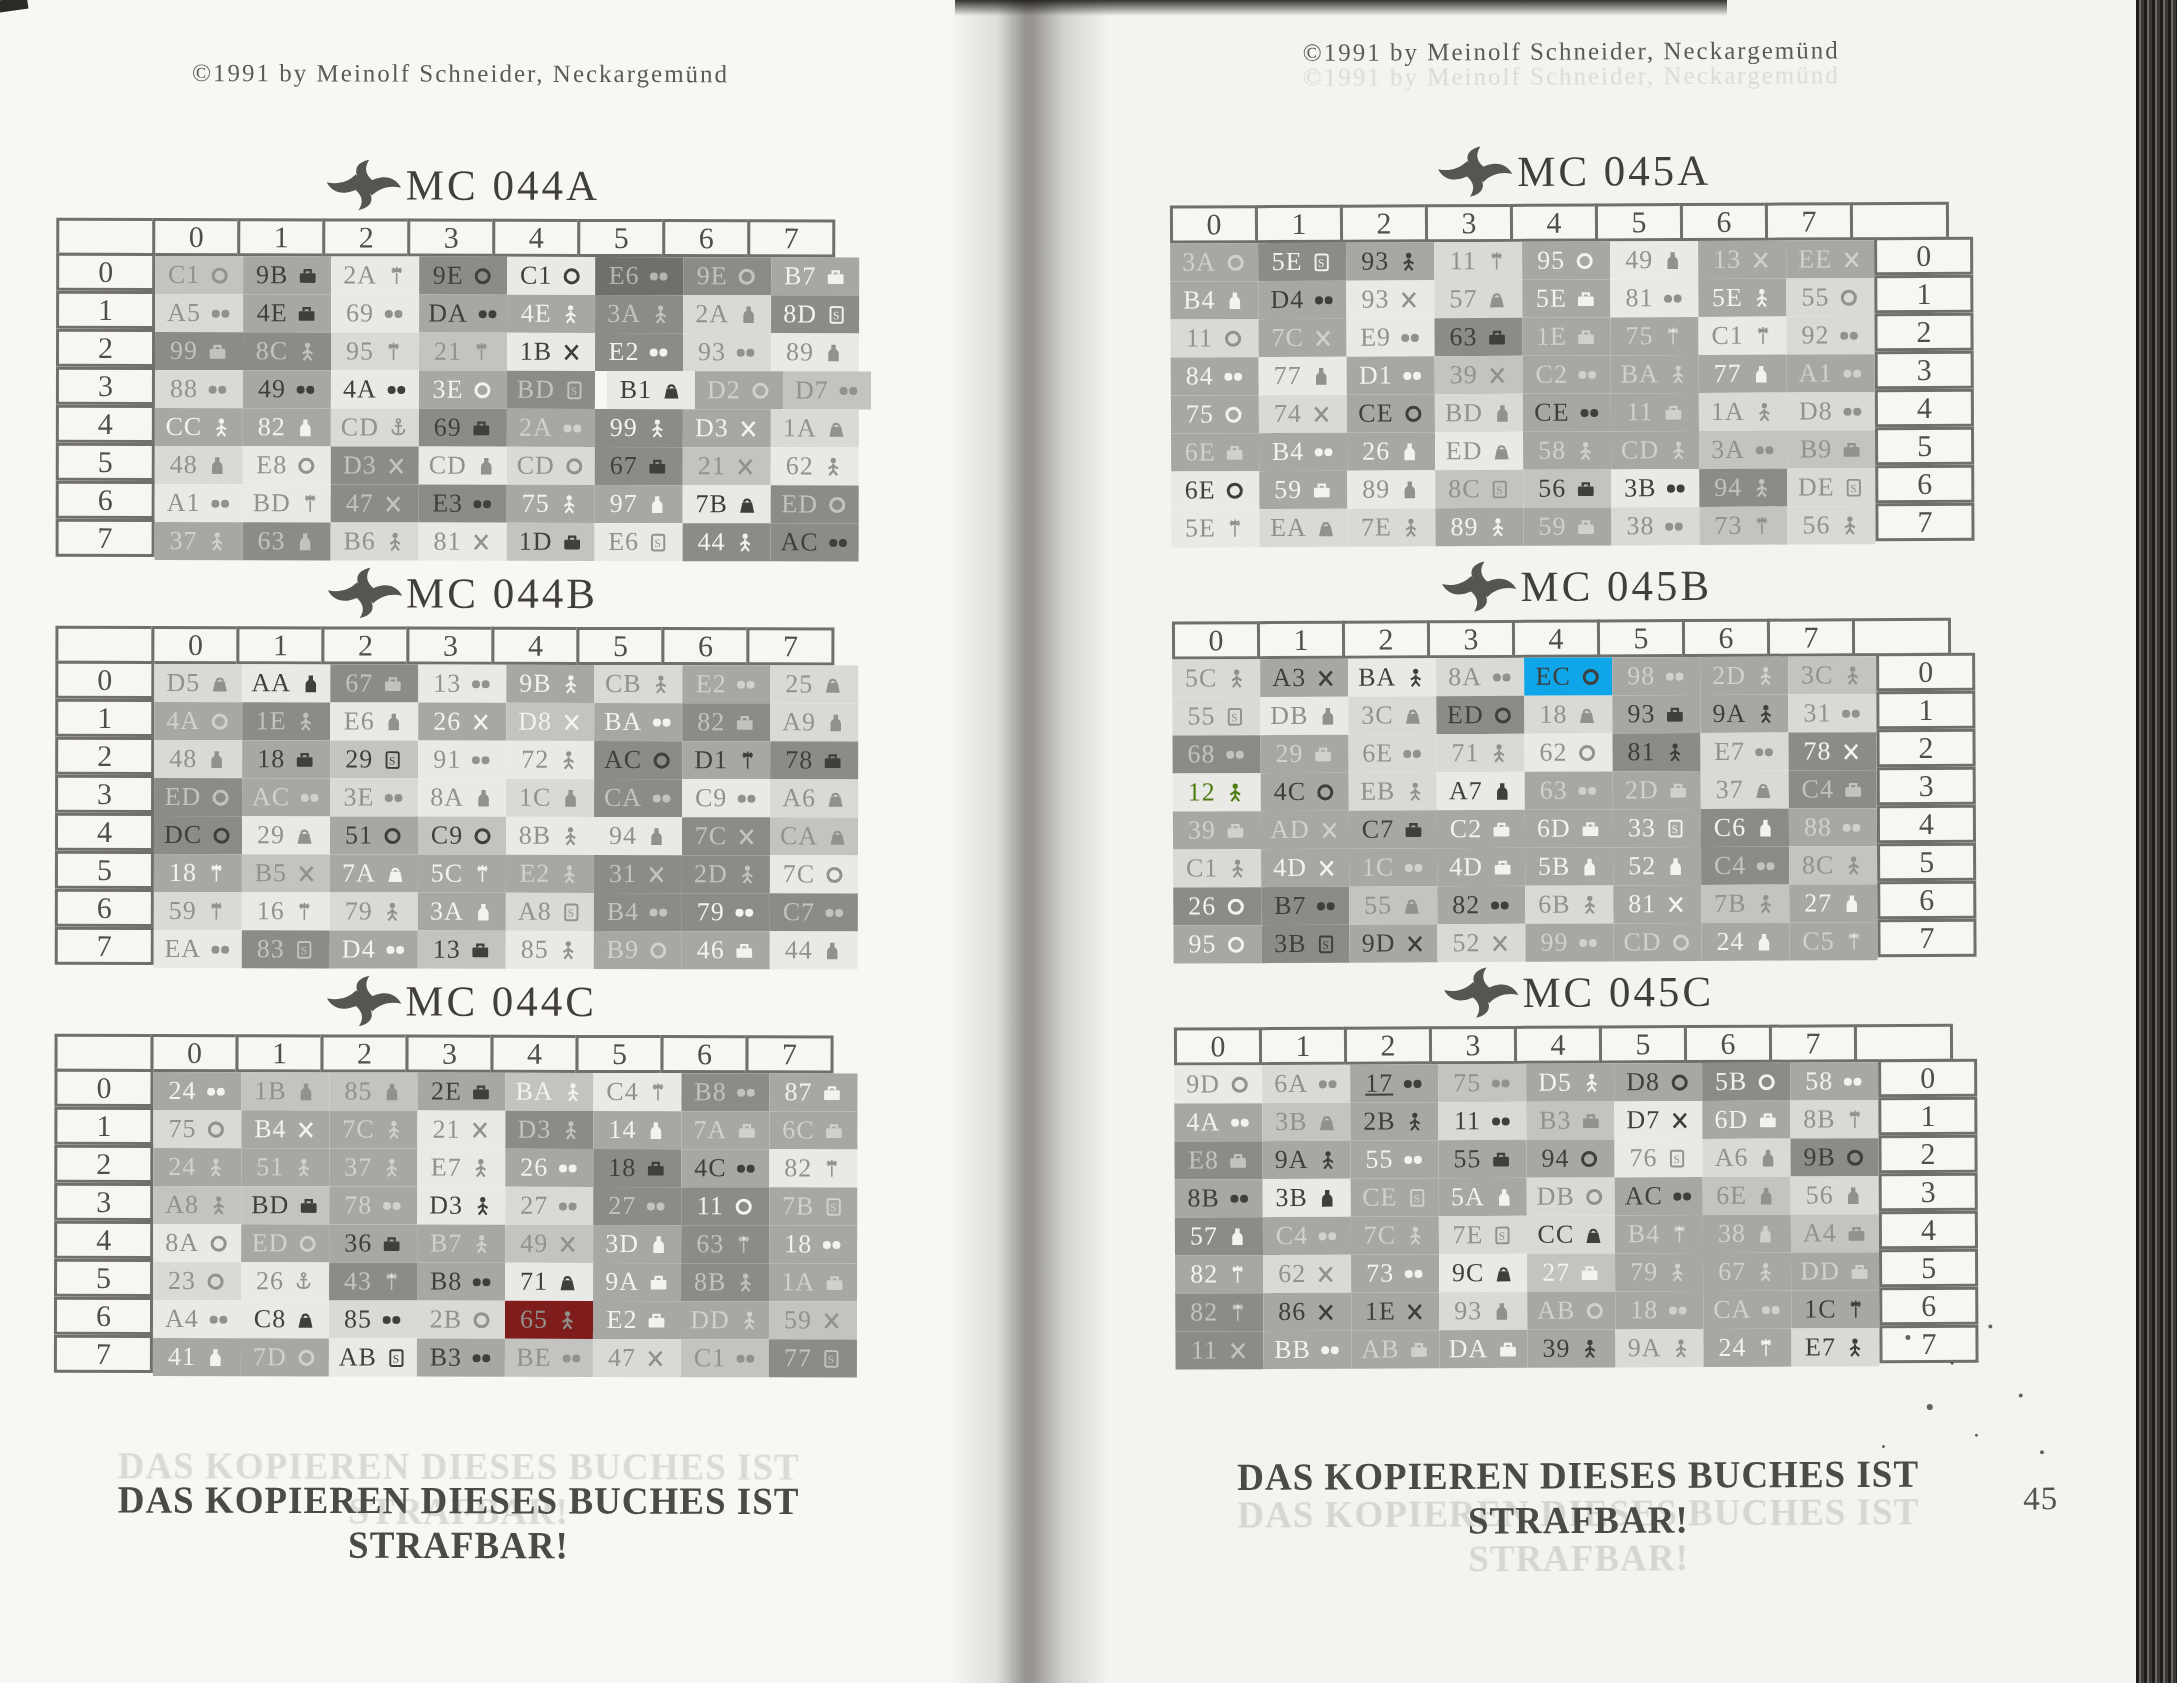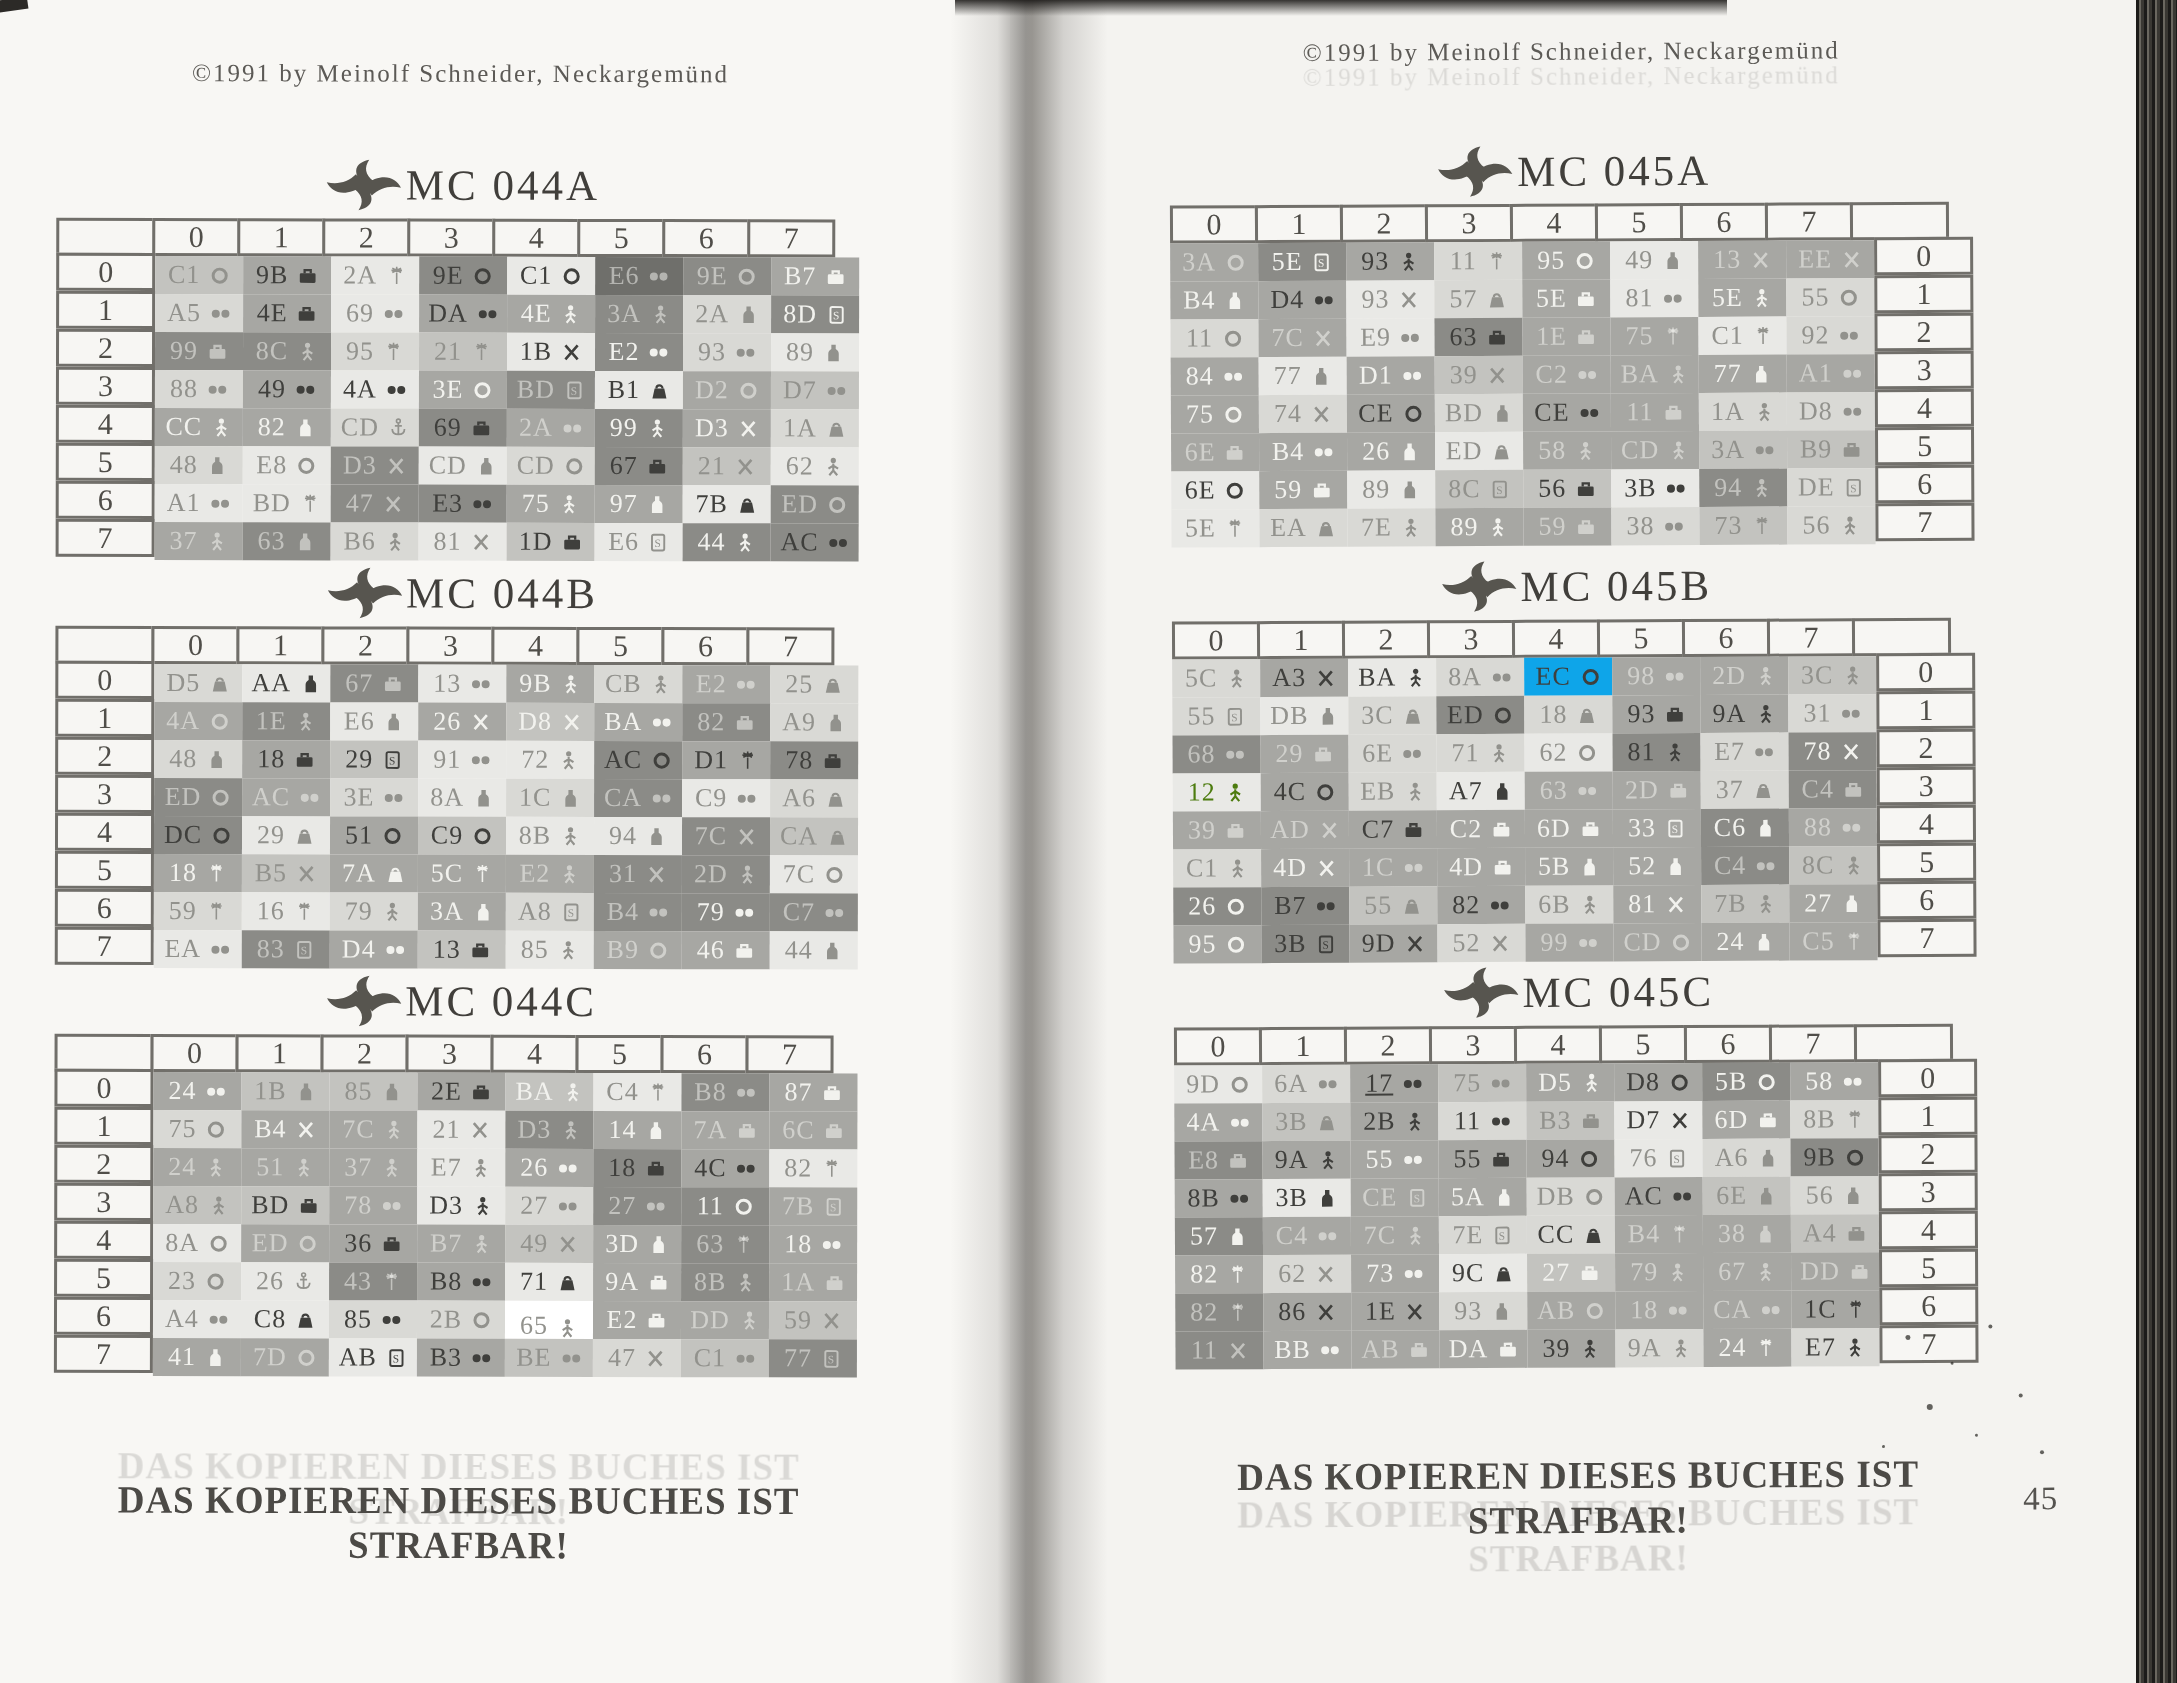--- a/index.html
+++ b/index.html
@@ -362,21 +362,21 @@
           </div>
           <div class="dcell" style="background: rgb(139, 139, 135); color: rgba(250, 250, 246, 0.5);">
             <span class="hex">BD</span>
             <span>
               <svg viewBox="0 0 24 24">
                 <rect x="5" y="3" width="14" height="18" rx="2" fill="none" stroke="currentColor" stroke-width="2.2"></rect>
                 <text x="12" y="17" font-size="13" text-anchor="middle" fill="currentColor" font-family="Liberation Serif, DejaVu Serif, serif">S</text>
               </svg>
             </span>
           </div>
-          <div class="dcell" style="background: rgb(233, 233, 230); color: rgb(63, 63, 60);">
+          <div class="dcell" style="background: rgb(233, 233, 230); color: rgb(63, 63, 60); margin-left: 12px;">
             <span class="hex">B1</span>
             <span>
               <svg viewBox="0 0 24 24">
                 <path d="M6.5 9.5 h11 L20 21 H4 z" fill="currentColor"></path>
                 <path d="M8.5 9.5 a3.5 3.5 0 0 1 7 0" fill="none" stroke="currentColor" stroke-width="2.4"></path>
               </svg>
             </span>
           </div>
           <div class="dcell" style="background: rgb(167, 167, 163); color: rgba(250, 250, 246, 0.5);">
             <span class="hex">D2</span>
@@ -1775,21 +1775,21 @@
             </span>
           </div>
           <div class="dcell" style="background: rgb(217, 217, 213); color: rgb(146, 146, 141);">
             <span class="hex">2B</span>
             <span>
               <svg viewBox="0 0 24 24">
                 <circle cx="12" cy="12" r="7.5" fill="none" stroke="currentColor" stroke-width="3.4"></circle>
               </svg>
             </span>
           </div>
-          <div class="dcell" style="background: #ffffff; color: rgb(146, 146, 141); align-items: flex-end;">
+          <div class="dcell" style="background: #7f1d1d; color: rgb(146, 146, 141);">
             <span class="hex">65</span>
             <span>
               <svg viewBox="0 0 24 24">
                 <circle cx="12" cy="4.5" r="3" fill="currentColor"></circle>
                 <path d="M12 8 v8 M12 10.5 L6.5 14 M12 10.5 L17.5 14 M12 16 L7.5 21.5 M12 16 L16.5 21.5" stroke="currentColor" stroke-width="2.4" fill="none"></path>
               </svg>
             </span>
           </div>
           <div class="dcell" style="background: rgb(167, 167, 163); color: rgb(242, 242, 238);">
             <span class="hex">E2</span>

